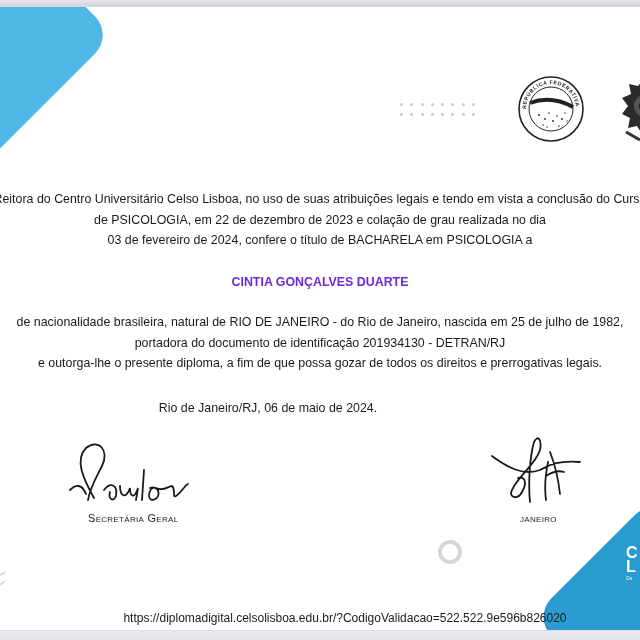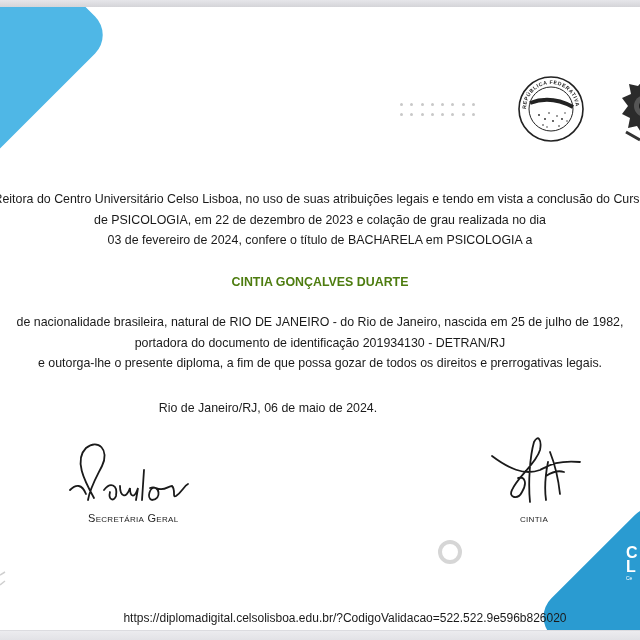--- a/index.html
+++ b/index.html
@@ -57,21 +57,21 @@
     }
 
     .body-text {
       position: absolute; left: -10px; width: 660px; text-align: center;
       font-size: 12.4px; line-height: 20.5px; color: #1a1a1a; z-index: 3;
       white-space: nowrap;
     }
     .para1 { top: 189px; }
     .recipient {
       position: absolute; left: 0; width: 640px; top: 275px; text-align: center;
-      font-weight: bold; font-size: 12.4px; z-index: 3; color: #4d7c0f;
+      font-weight: bold; font-size: 12.4px; z-index: 3; color: #6d28d9;
     }
     .para2 { top: 312px; }
     .place-date { position: absolute; left: 0; width: 536px; top: 401px; text-align: center; font-size: 12.4px; z-index: 3; }
 
     .sig-left { position: absolute; left: 64px; top: 440px; width: 130px; height: 70px; z-index: 3; }
     .sig-left-label {
       position: absolute; left: 88px; top: 512px; font-size: 11px; letter-spacing: 0.3px;
       font-variant: small-caps; color: #222; z-index: 3;
     }
     .sig-right { position: absolute; left: 488px; top: 432px; width: 100px; height: 80px; z-index: 3; }
@@ -167,21 +167,21 @@
 <div class="place-date">Rio de Janeiro/RJ, 06 de maio de 2024.</div>
 
 <svg class="sig-left" viewBox="0 0 130 70">
   <path d="M30 58 C20 40 10 20 22 8 C34 -2 46 10 38 26 C32 38 26 48 24 60 M6 50 C12 44 18 44 22 54 M40 50 C46 42 54 44 52 56 C50 62 44 60 46 52 M56 46 C56 56 62 60 66 48 C66 56 70 60 74 48 L72 60 M80 30 L78 60 M86 48 C96 44 98 60 88 60 C82 58 86 46 92 48 C100 52 104 46 108 46 C112 50 108 58 112 56 C118 52 120 46 124 44" fill="none" stroke="#1a1a1a" stroke-width="1.8" stroke-linecap="round"></path>
 </svg>
 <div class="sig-left-label">Secretária Geral</div>
 
 <svg class="sig-right" viewBox="0 0 100 80">
   <path d="M4 24 C20 36 36 44 52 38 C60 34 68 28 92 30 M42 70 C40 50 42 24 46 10 C50 2 54 8 52 18 C48 32 30 44 24 58 C20 66 30 68 34 60 C40 50 36 44 30 46 M58 68 C56 54 58 40 60 30 M62 20 C66 30 70 44 72 62 M58 44 C64 40 70 38 76 40" fill="none" stroke="#1a1a1a" stroke-width="1.8" stroke-linecap="round"></path>
 </svg>
-<div class="sig-right-label">CINTIA</div>
+<div class="sig-right-label">JANEIRO</div>
 
 <div class="ring"></div>
 
 <svg class="edge-mark" viewBox="0 0 6 20">
   <path d="M0 4 L5 1 M0 14 L5 10" stroke="#cfcfcf" stroke-width="1.5"></path>
 </svg>
 
 <div class="deco-bottomright"></div>
 <div class="brand-mark">
   <div>C</div>

